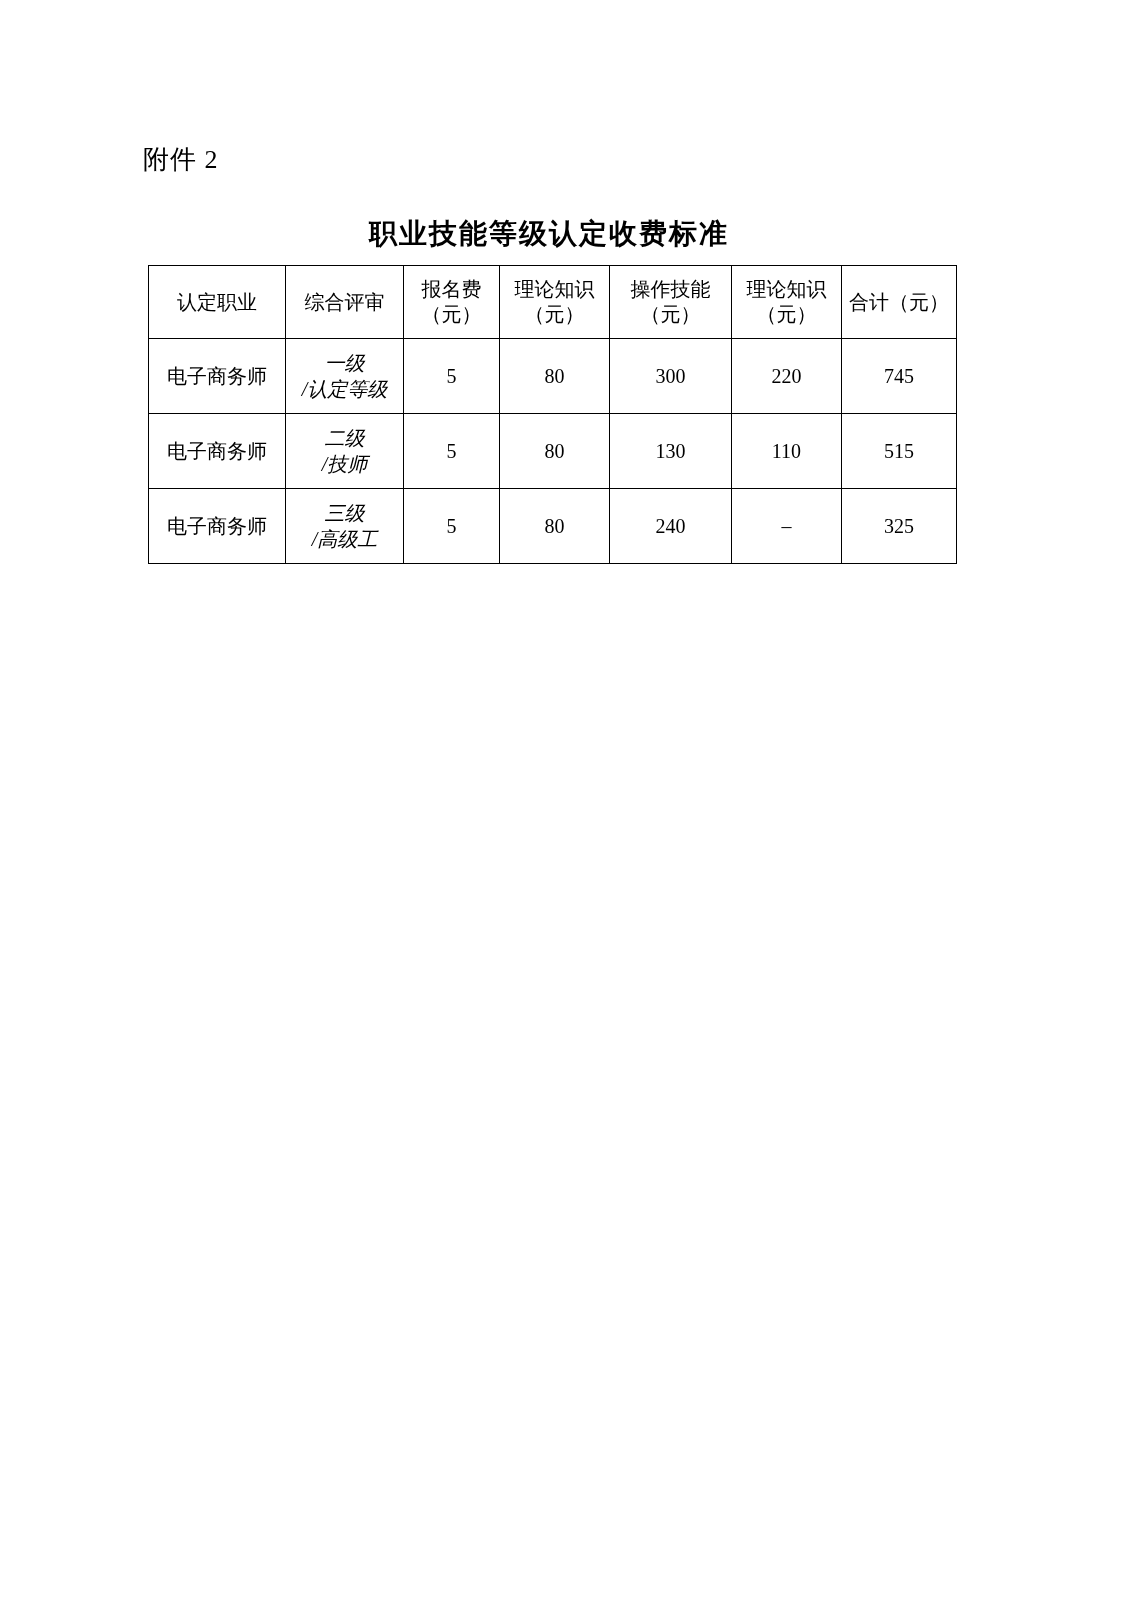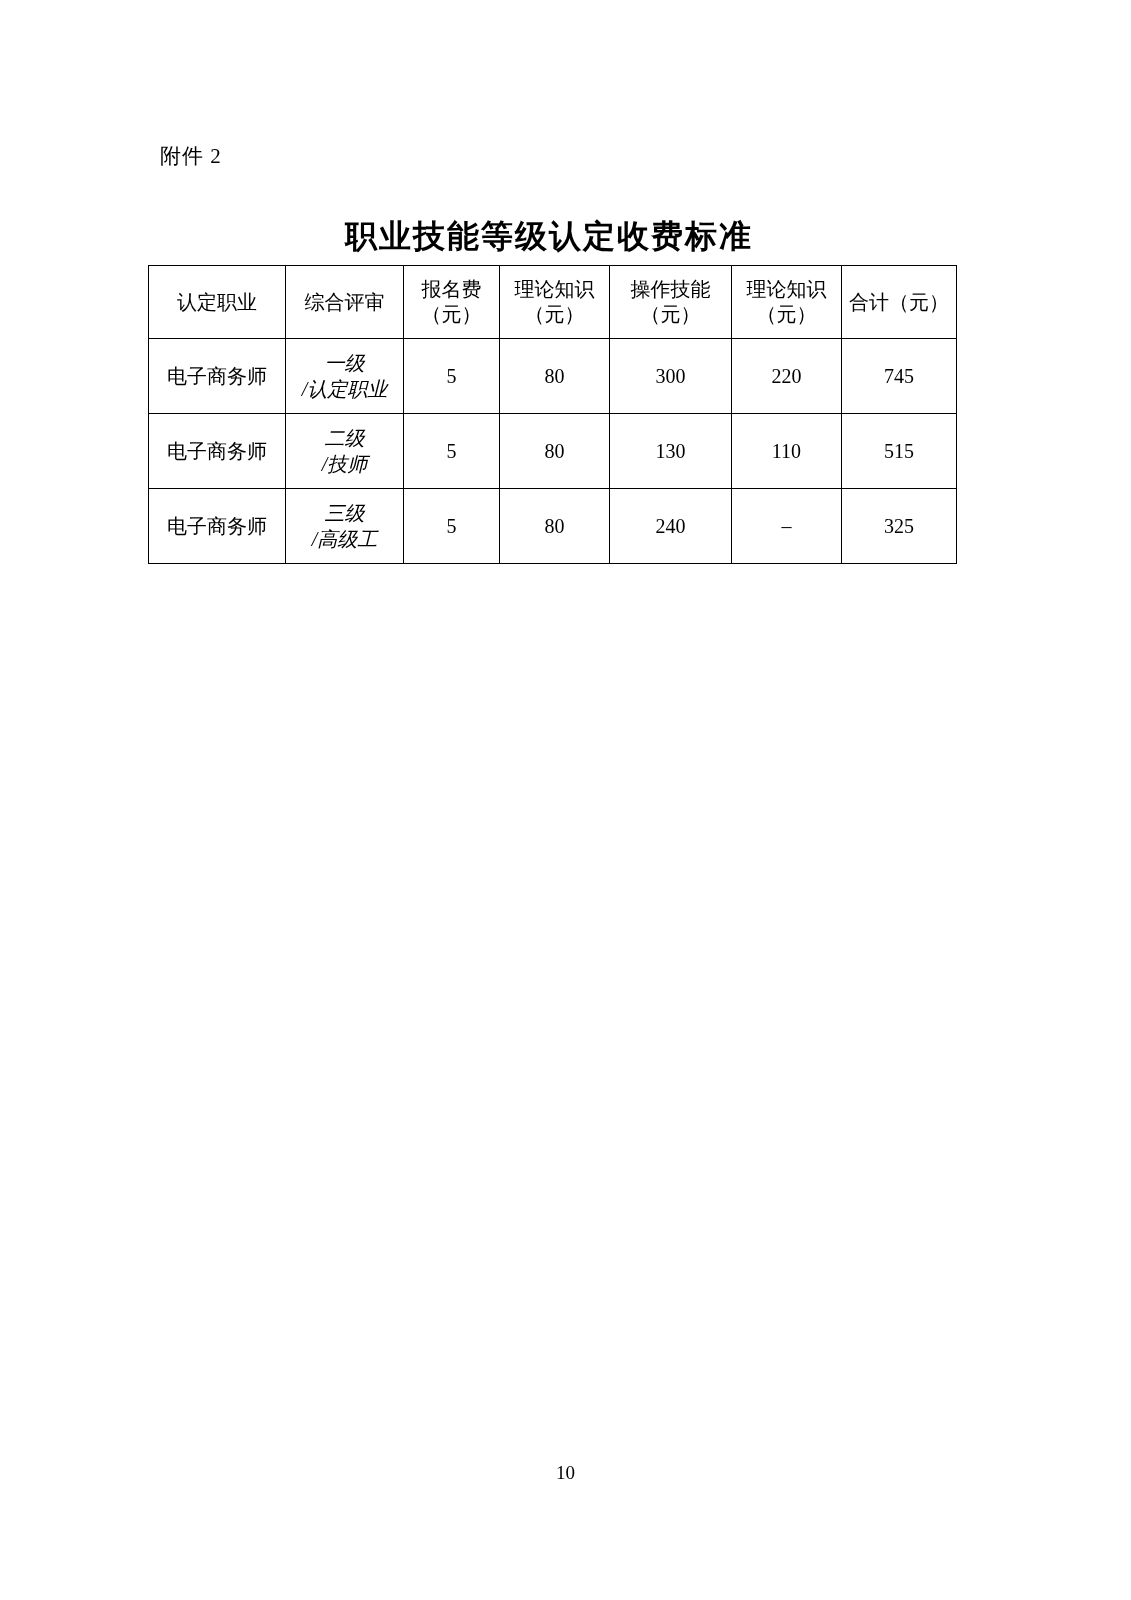--- a/index.html
+++ b/index.html
@@ -16,33 +16,33 @@
   }
   .page {
     position: absolute;
     top: 0; left: 0;
     width: 1131px;
     height: 1600px;
     box-sizing: border-box;
   }
   .attachment-label {
     position: absolute;
-    left: 160px;
+    left: 143px;
     top: 142px;
-    font-size: 21px;
+    font-size: 26px;
     letter-spacing: 1px;
     font-family: "Liberation Serif", "DejaVu Serif", serif;
   }
   .doc-title {
     position: absolute;
     left: 143px;
     top: 215px;
     width: 812px;
     text-align: center;
-    font-size: 32px;
+    font-size: 28px;
     font-weight: bold;
     letter-spacing: 2px;
     font-family: "Liberation Serif", "DejaVu Serif", serif;
   }
   table.fee-table {
     position: absolute;
     left: 148px;
     top: 265px;
     width: 808px;
     border-collapse: collapse;
@@ -140,21 +140,21 @@
         <th>
           <span>合计（元）</span>
         </th>
       </tr>
     </thead>
     <tbody>
       <tr>
         <td>电子商务师</td>
         <td class="lvl-cell">
           <span class="lvl-top">一级</span>
-          <span class="lvl-bot">/认定职业</span>
+          <span class="lvl-bot">/认定等级</span>
         </td>
         <td class="num">5</td>
         <td class="num">80</td>
         <td class="num">300</td>
         <td class="num">220</td>
         <td class="num">745</td>
       </tr>
       <tr>
         <td>电子商务师</td>
         <td class="lvl-cell">
@@ -175,15 +175,14 @@
         </td>
         <td class="num">5</td>
         <td class="num">80</td>
         <td class="num">240</td>
         <td class="num">–</td>
         <td class="num">325</td>
       </tr>
     </tbody>
   </table>
 
-  <div class="page-number">10</div>
 
 </div>
 
 </body></html>

